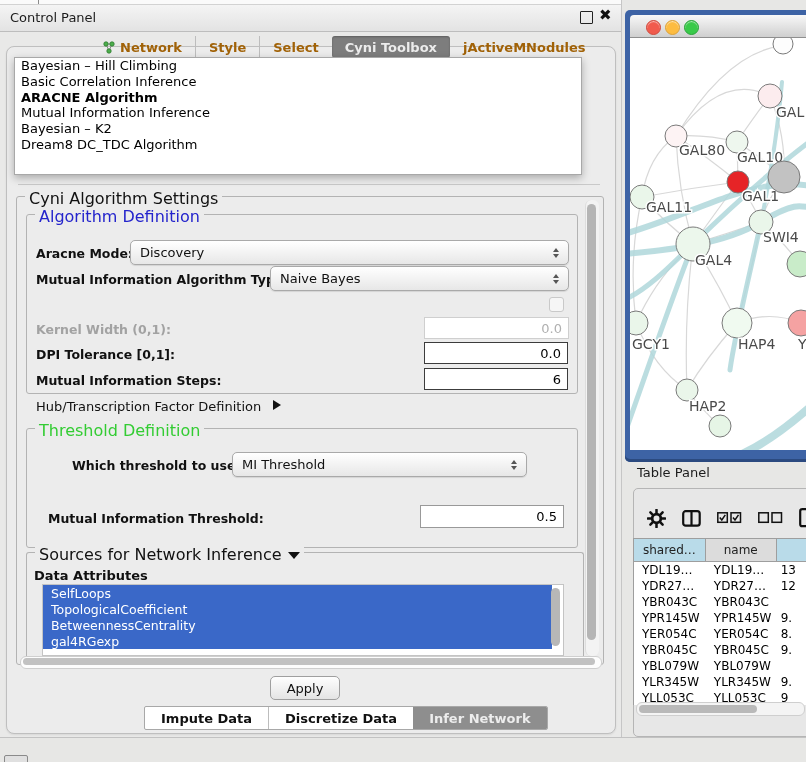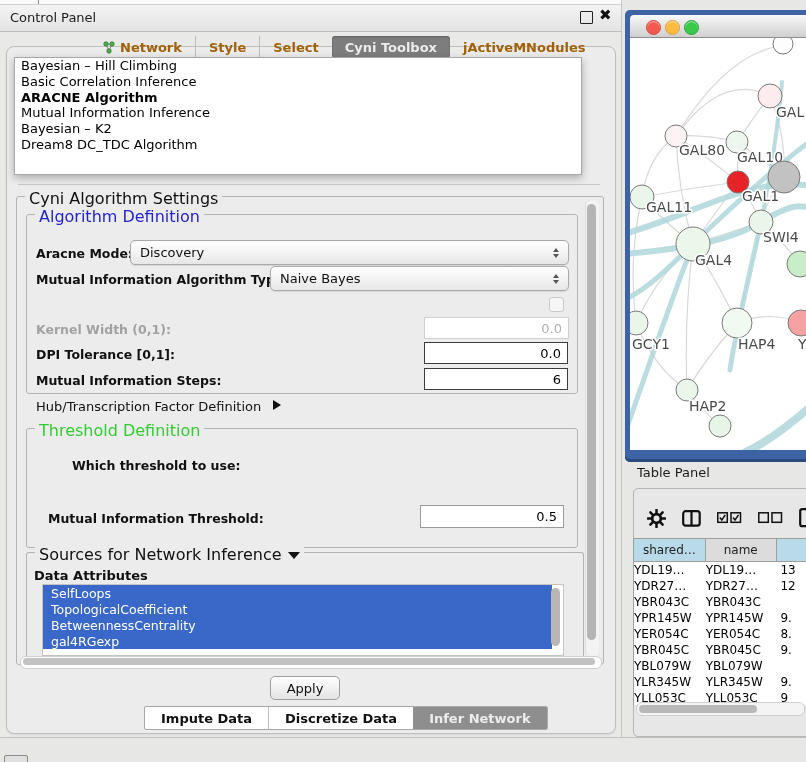--- a/index.html
+++ b/index.html
@@ -86,21 +86,21 @@
   #tp-title{position:absolute;left:637px;top:465px;font-size:13px;color:#1c1c1c;}
   #tp{position:absolute;left:633px;top:488px;width:183px;height:247px;background:#e7e7e7;border:1px solid #b5b5b5;border-radius:5px 0 0 5px;}
   #tp-toolbar{position:absolute;left:633px;top:500px;width:173px;height:36px;display:flex;align-items:center;gap:16px;padding-left:14px;}
   .tico{display:inline-flex;cursor:pointer;}
   #tbl{position:absolute;left:633px;top:538px;width:180px;height:166px;background:#fff;border-top:1px solid #9e9e9e;border-left:1px solid #9e9e9e;overflow:hidden;}
   #tbl-head{display:flex;height:22px;border-bottom:1px solid #9e9e9e;}
   .th{display:flex;align-items:center;justify-content:center;font-size:12px;color:#222;border-right:1px solid #9e9e9e;box-sizing:border-box;white-space:nowrap;overflow:hidden;}
   .th.blue{background:#b9dbe9;}
   .th.gray{background:#dcdcdc;}
   .tr{display:flex;height:16px;}
-  .td{display:flex;align-items:center;font-size:12px;color:#000;box-sizing:border-box;white-space:nowrap;overflow:hidden;}
+  .td{display:flex;align-items:center;font-size:12px;color:#000;padding-left:8px;box-sizing:border-box;white-space:nowrap;overflow:hidden;}
   #tbl-hscroll-track{position:absolute;left:636px;top:702px;width:167px;height:12px;background:#f4f4f4;border:1px solid #cfcfcf;border-radius:6px;}
   #tbl-hscroll{position:absolute;left:639px;top:704.5px;width:118px;height:8px;background:#b9b9b9;border-radius:4px;cursor:pointer;}
 </style>
 </head>
 <body>
 
 <div id="cp">
   <div id="cp-topstrip"></div>
   <div id="cp-topmark"></div>
   <div id="cp-titlebar">
@@ -182,20 +182,27 @@
   <div class="flabel" style="left:36px;top:373px;">Mutual Information Steps:</div>
   <div class="tfield strong" style="left:424px;top:368px;width:130px;height:20px;">6</div>
 
   <div class="flabel plain" style="left:36px;top:399px;">Hub/Transcription Factor Definition</div>
   <div class="tri-right" style="left:273px;top:400px;"></div>
 
   <div class="group" style="left:26px;top:428px;width:550px;height:118px;">
     <div class="legend green">Threshold Definition</div>
   </div>
   <div class="flabel" style="left:72px;top:458px;">Which threshold to use:</div>
+  <div class="combo" style="left:232px;top:452px;width:275px;height:23px;">
+    <span>MI Threshold</span>
+    <span class="stepper">
+        <span class="tri-up"></span>
+        <span class="tri-dn"></span>
+      </span>
+  </div>
   <div class="flabel" style="left:48px;top:511px;">Mutual Information Threshold:</div>
   <div class="tfield thin" style="left:420px;top:505px;width:130px;height:21px;">0.5</div>
 
   <div class="group" style="left:26px;top:552px;width:556px;height:108px;border-bottom:none;border-bottom-left-radius:0;border-bottom-right-radius:0;">
     <div class="legend">
       <span>Sources for Network Inference</span><span class="tri-down-inline"></span>
     </div>
   </div>
   <div class="flabel" style="left:34px;top:568px;font-size:13px;">Data Attributes</div>
   <div id="attr-list">

